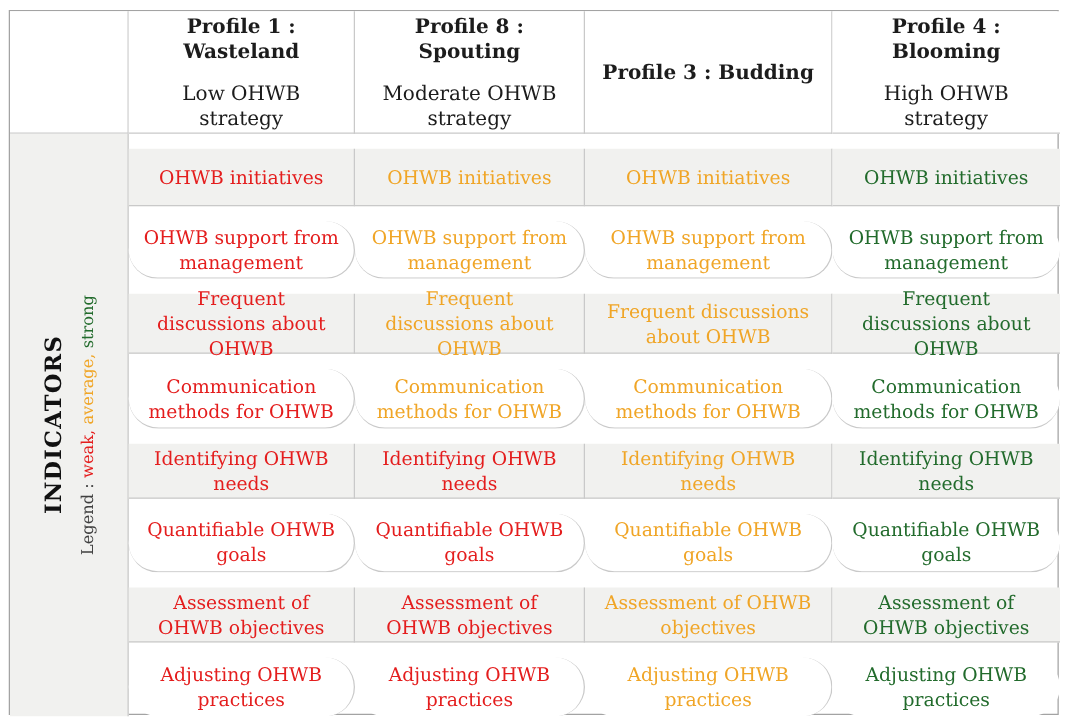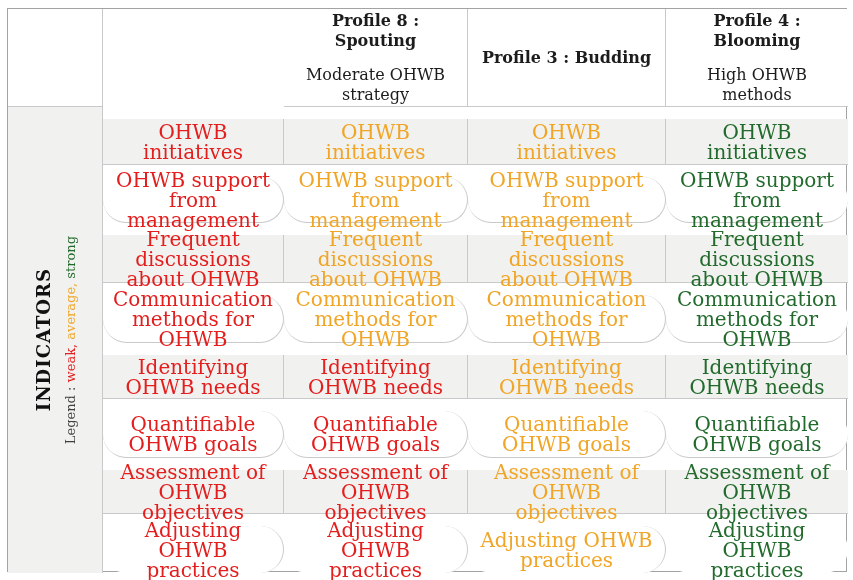--- a/index.html
+++ b/index.html
@@ -52,50 +52,54 @@
     font-weight: bold;
     font-size: 18px;
     letter-spacing: 1px;
     color: #111111;
   }
   .side-legend {
     font-size: 13px;
     color: #3f3f3f;
   }
   .body-cell {
-    font-size: 20px; line-height: 20px;
+    font-size: 15px; line-height: 20px;
     padding: 2px 11px;
     margin-top: 12px;
   }
   .shade { background: #f1f1ef; }
   .plain { background: #ffffff; border-radius: 29px; }
 </style>
 </head>
 <body>
 
 <div class="table">
   <div class="cell corner"></div>
 
   <div class="cell side no-b">
     <div class="vtext side-title">INDICATORS</div>
     <div class="vtext side-legend">
       <span>Legend :</span><span> <span style="color: rgb(228, 29, 29);">weak,</span> <span style="color: rgb(240, 165, 38);">average,</span> <span style="color: rgb(34, 107, 44);">strong</span></span>
     </div>
   </div>
 
+<div class="cell head" style="grid-area: 1 / 2;">
+      <div class="head-title">Profile 1 : Wasteland</div>
+      <div class="head-sub">Low OHWB strategy</div>
+    </div>
     <div class="cell head" style="grid-area: 1 / 3;">
       <div class="head-title">Profile 8 : Spouting</div>
       <div class="head-sub">Moderate OHWB strategy</div>
     </div>
     <div class="cell head" style="grid-area: 1 / 4;">
       <div class="head-title">Profile 3 : Budding</div>
     </div>
     <div class="cell head no-r" style="grid-area: 1 / 5;">
       <div class="head-title">Profile 4 : Blooming</div>
-      <div class="head-sub">High OHWB methods</div>
+      <div class="head-sub">High OHWB strategy</div>
     </div>
     <div class="cell body-cell shade" style="grid-area: 2 / 2; color: rgb(228, 29, 29);">OHWB initiatives</div>
     <div class="cell body-cell shade" style="grid-area: 2 / 3; color: rgb(240, 165, 38);">OHWB initiatives</div>
     <div class="cell body-cell shade" style="grid-area: 2 / 4; color: rgb(240, 165, 38);">OHWB initiatives</div>
     <div class="cell body-cell shade no-r" style="grid-area: 2 / 5; color: rgb(34, 107, 44);">OHWB initiatives</div>
     <div class="cell body-cell plain" style="grid-area: 3 / 2; color: rgb(228, 29, 29);">OHWB support from management</div>
     <div class="cell body-cell plain" style="grid-area: 3 / 3; color: rgb(240, 165, 38);">OHWB support from management</div>
     <div class="cell body-cell plain" style="grid-area: 3 / 4; color: rgb(240, 165, 38);">OHWB support from management</div>
     <div class="cell body-cell plain no-r" style="grid-area: 3 / 5; color: rgb(34, 107, 44);">OHWB support from management</div>
     <div class="cell body-cell shade" style="grid-area: 4 / 2; color: rgb(228, 29, 29);">Frequent discussions about OHWB</div>

